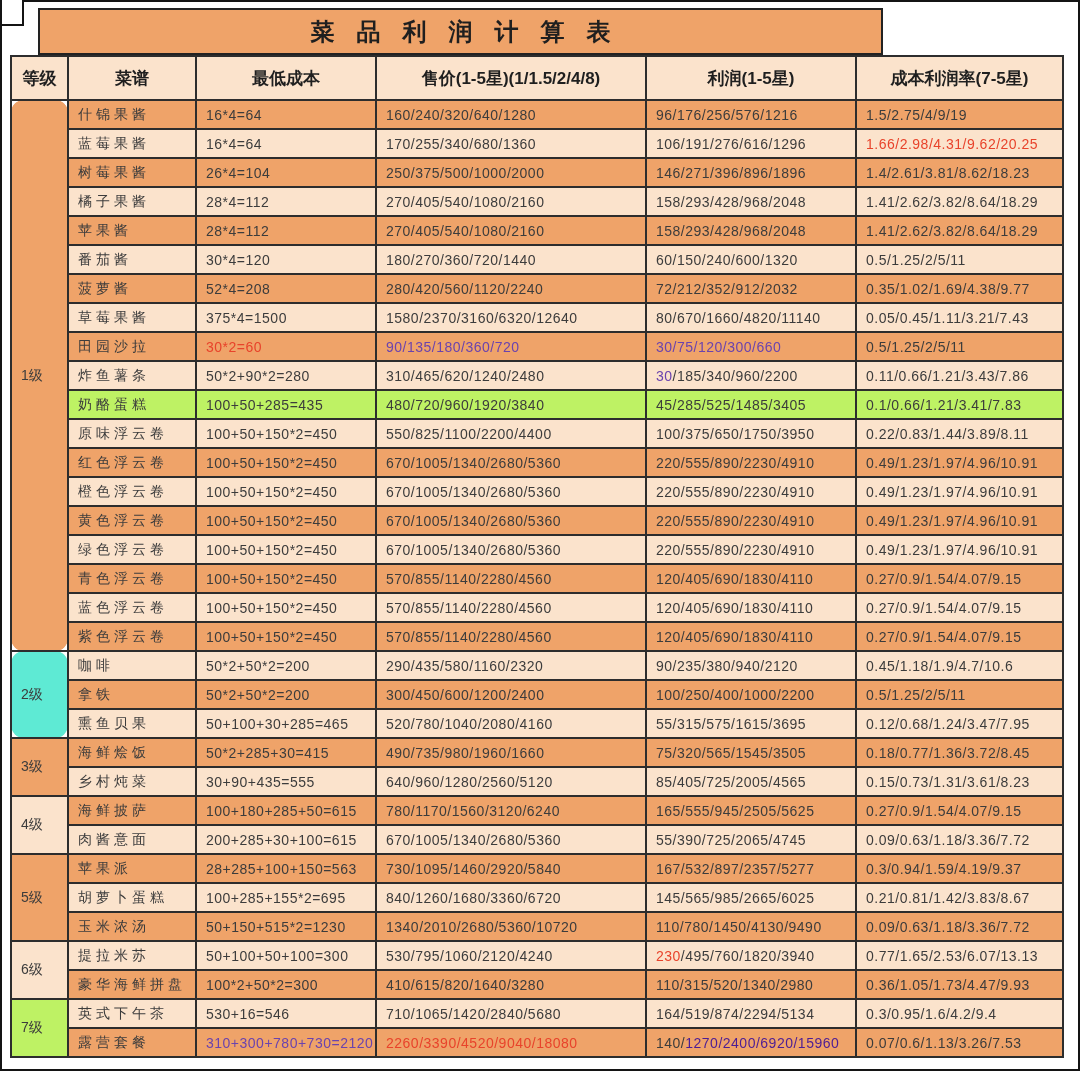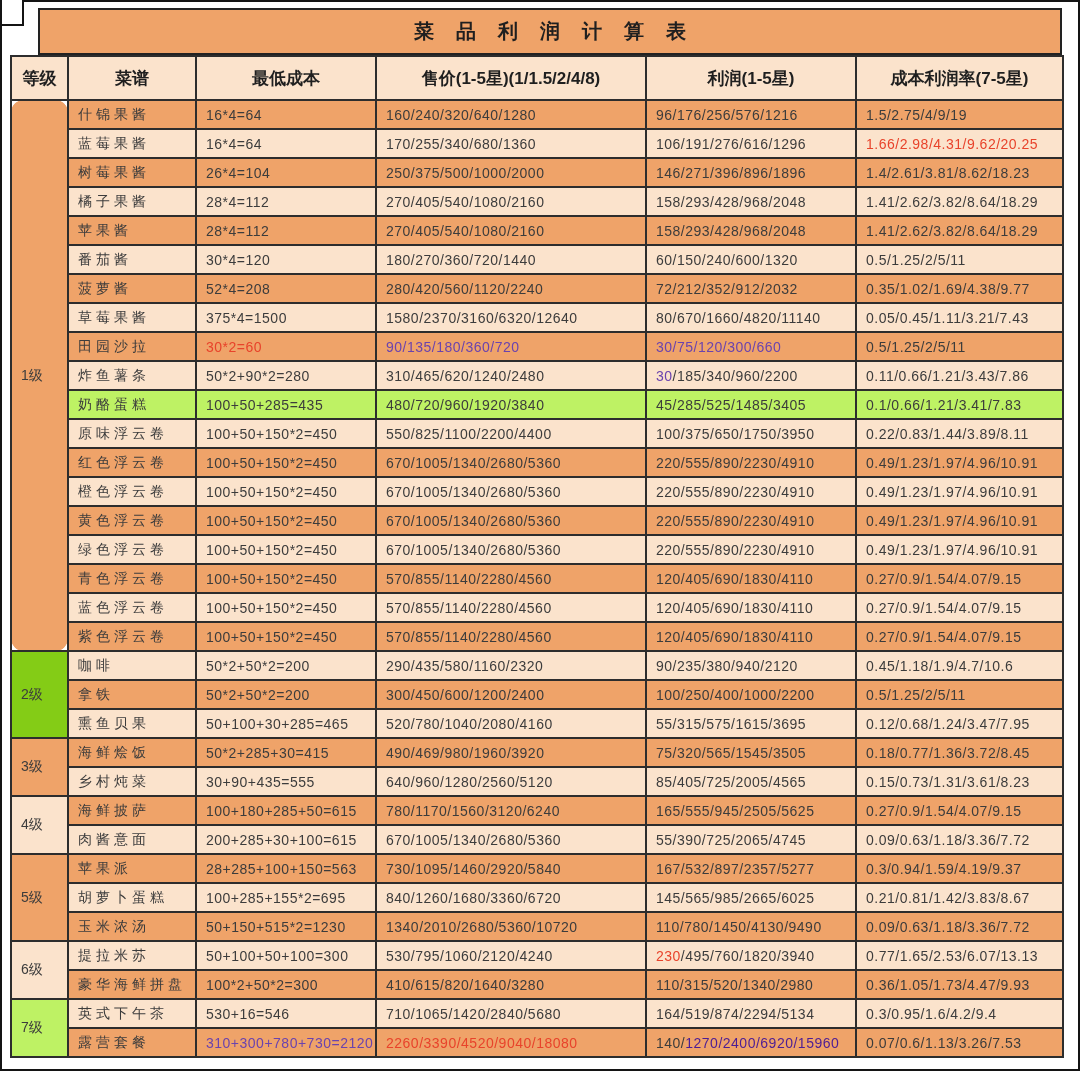--- a/index.html
+++ b/index.html
@@ -19,25 +19,25 @@
     position:absolute;left:0;top:0;
     width:20px;height:24px;
     background:#ffffff;
     border-left:2px solid #141414;
     border-right:2px solid #141414;
     border-bottom:2px solid #141414;
     z-index:5;
   }
   .title-bar{
     position:absolute;left:38px;top:8px;
-    width:1024px;height:47px;
+    width:845px;height:47px;
     border:2px solid #222222;
     box-sizing:border-box;
     display:flex;align-items:center;justify-content:center;
-    font-size:20px;font-weight:bold;
+    font-size:24px;font-weight:bold;
     letter-spacing:22px;text-indent:22px;
     color:#1f1f1f;
   }
   table.grid{
     position:absolute;left:10px;top:55px;
     width:1052px;
     border-collapse:collapse;
     table-layout:fixed;
   }
   table.grid th, table.grid td{
@@ -234,21 +234,21 @@
           <td class="num">0.27/0.9/1.54/4.07/9.15</td>
         </tr>
         <tr style="background: rgb(239, 163, 105);">
           <td class="name">紫色浮云卷</td>
           <td class="num">100+50+150*2=450</td>
           <td class="num">570/855/1140/2280/4560</td>
           <td class="num">120/405/690/1830/4110</td>
           <td class="num">0.27/0.9/1.54/4.07/9.15</td>
         </tr>
         <tr style="background: rgb(251, 227, 204);">
-          <td rowspan="3" class="level" style="background: #84cc16;">2级</td>
+          <td rowspan="3" class="level" style="background: #5eead4; border-radius: 13px;">2级</td>
           <td class="name">咖啡</td>
           <td class="num">50*2+50*2=200</td>
           <td class="num">290/435/580/1160/2320</td>
           <td class="num">90/235/380/940/2120</td>
           <td class="num">0.45/1.18/1.9/4.7/10.6</td>
         </tr>
         <tr style="background: rgb(239, 163, 105);">
           <td class="name">拿铁</td>
           <td class="num">50*2+50*2=200</td>
           <td class="num">300/450/600/1200/2400</td>
@@ -259,21 +259,21 @@
           <td class="name">熏鱼贝果</td>
           <td class="num">50+100+30+285=465</td>
           <td class="num">520/780/1040/2080/4160</td>
           <td class="num">55/315/575/1615/3695</td>
           <td class="num">0.12/0.68/1.24/3.47/7.95</td>
         </tr>
         <tr style="background: rgb(239, 163, 105);">
           <td rowspan="2" class="level" style="background: rgb(239, 163, 105);">3级</td>
           <td class="name">海鲜烩饭</td>
           <td class="num">50*2+285+30=415</td>
-          <td class="num">490/469/980/1960/3920</td>
+          <td class="num">490/735/980/1960/1660</td>
           <td class="num">75/320/565/1545/3505</td>
           <td class="num">0.18/0.77/1.36/3.72/8.45</td>
         </tr>
         <tr style="background: rgb(251, 227, 204);">
           <td class="name">乡村炖菜</td>
           <td class="num">30+90+435=555</td>
           <td class="num">640/960/1280/2560/5120</td>
           <td class="num">85/405/725/2005/4565</td>
           <td class="num">0.15/0.73/1.31/3.61/8.23</td>
         </tr>

